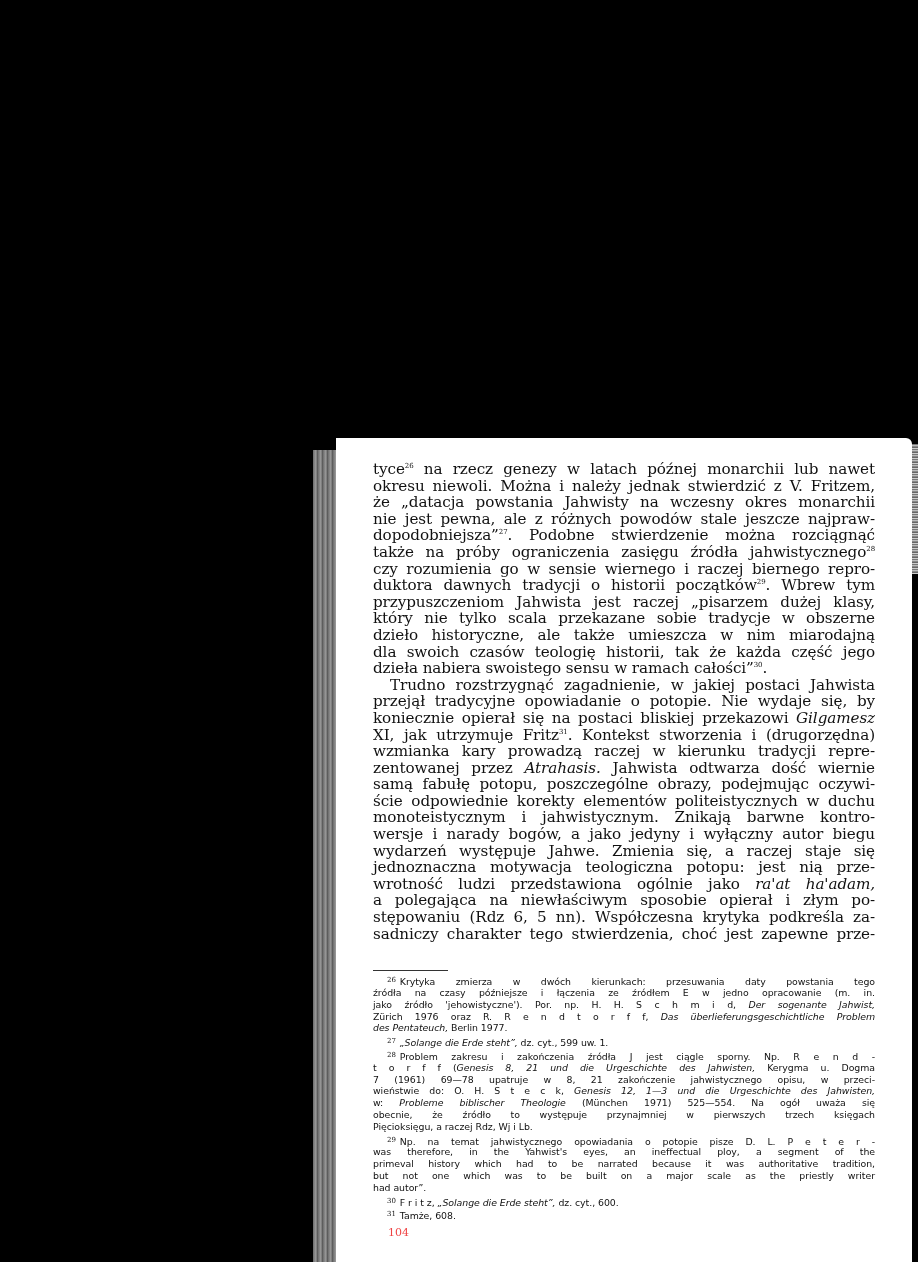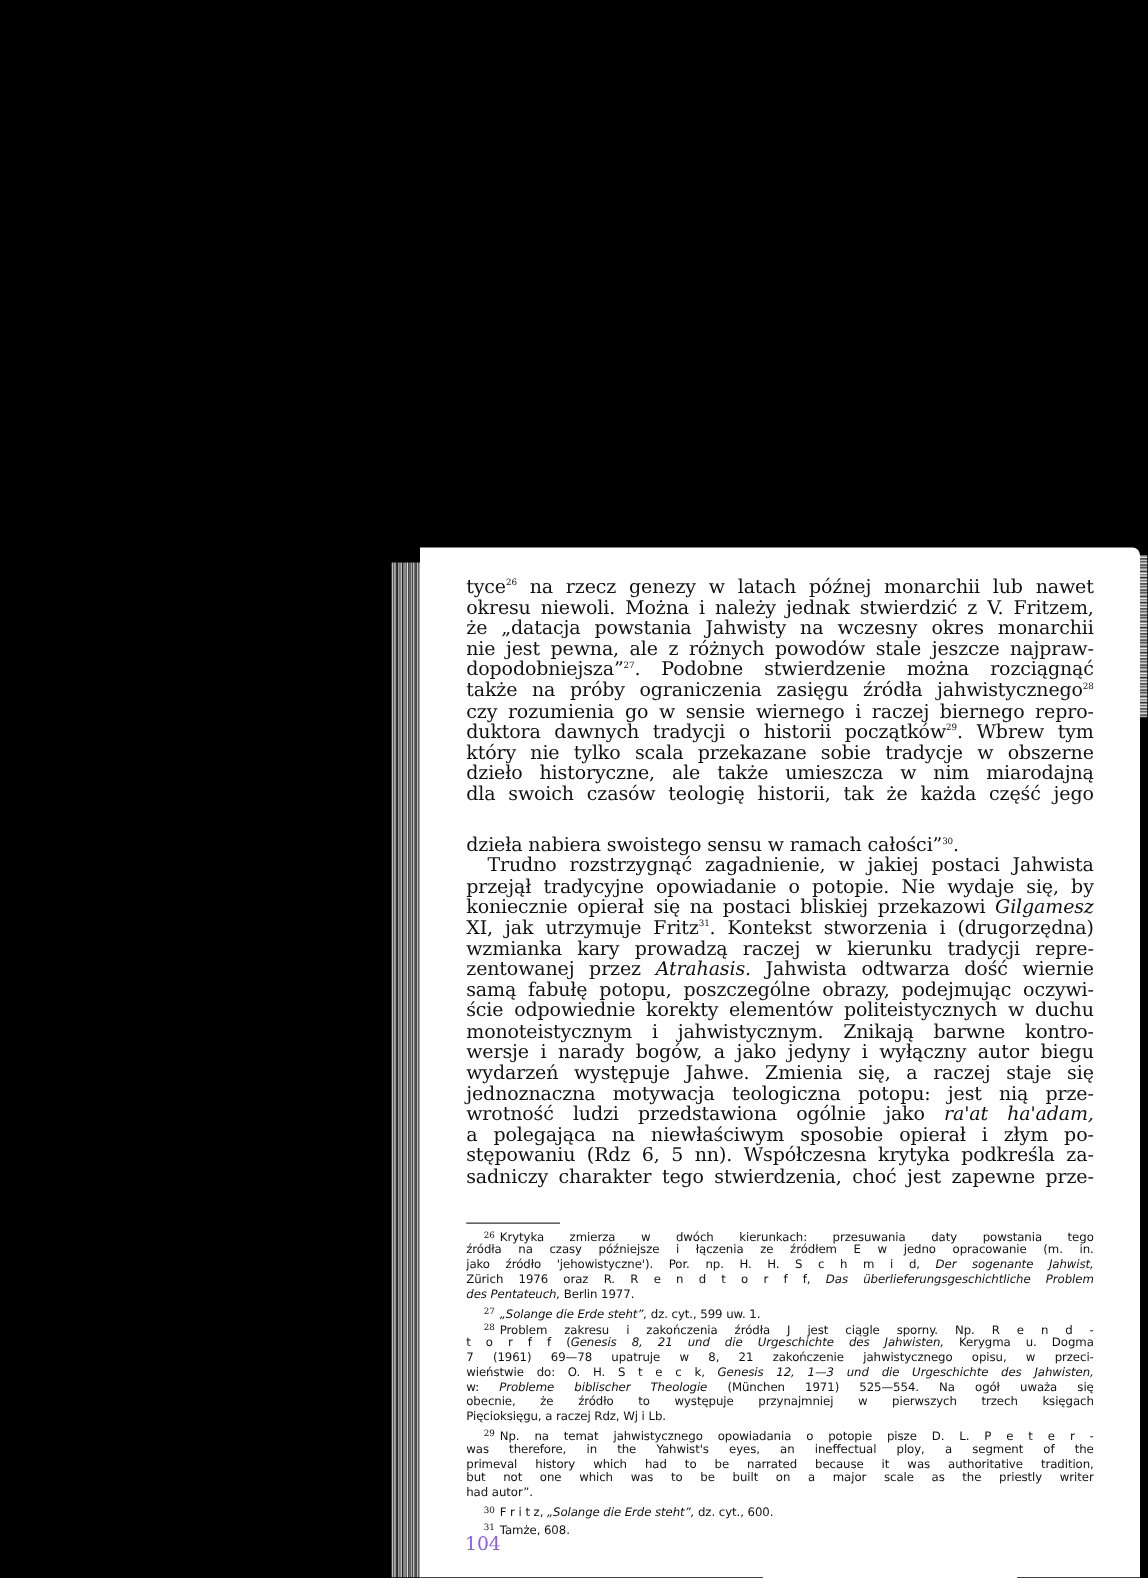--- a/index.html
+++ b/index.html
@@ -54,21 +54,20 @@
       font-size: 15.2px;
       line-height: 16.6px;
       height: 16.6px;
       white-space: nowrap;
       text-align: justify;
       text-align-last: justify;
       letter-spacing: -0.1px;
     }
     .body-line.last {
       text-align-last: left;
-      margin-top: 24px;
     }
     .body-line.indent {
       padding-left: 17px;
     }
     sup {
       font-size: 7px;
       line-height: 0;
       vertical-align: 6px;
     }
     .rule {
@@ -96,45 +95,46 @@
     .note-num {
       font-size: 7px;
       vertical-align: 3px;
       margin-right: 4px;
       font-family: "DejaVu Serif", serif;
     }
     .note-gap { height: 2px; }
     i { font-style: italic; }
     .page-number {
       position: absolute;
-      left: 36px;
+      left: 52px;
       top: 788px;
       font-family: "DejaVu Serif", serif;
-      font-size: 15px;
-      color: #8b5cf6;
+      font-size: 11px;
+      color: #ef4444;
     }
   </style>
 </head>
 <body>
 
 <div class="scan">
   <div class="page-edge"></div>
   <div class="page-right-edge"></div>
   <div class="page">
     <div class="text">
       <div id="body">
           <div>
             <div class="body-line">tyce<sup>26</sup> na rzecz genezy w latach późnej monarchii lub nawet</div>
             <div class="body-line">okresu niewoli. Można i należy jednak stwierdzić z V. Fritzem,</div>
             <div class="body-line">że „datacja powstania Jahwisty na wczesny okres monarchii</div>
             <div class="body-line">nie jest pewna, ale z różnych powodów stale jeszcze najpraw-</div>
             <div class="body-line">dopodobniejsza”<sup>27</sup>. Podobne stwierdzenie można rozciągnąć</div>
             <div class="body-line">także na próby ograniczenia zasięgu źródła jahwistycznego<sup>28</sup></div>
             <div class="body-line">czy rozumienia go w sensie wiernego i raczej biernego repro-</div>
             <div class="body-line">duktora dawnych tradycji o historii początków<sup>29</sup>. Wbrew tym</div>
+            <div class="body-line">przypuszczeniom Jahwista jest raczej „pisarzem dużej klasy,</div>
             <div class="body-line">który nie tylko scala przekazane sobie tradycje w obszerne</div>
             <div class="body-line">dzieło historyczne, ale także umieszcza w nim miarodajną</div>
             <div class="body-line">dla swoich czasów teologię historii, tak że każda część jego</div>
             <div class="body-line last">dzieła nabiera swoistego sensu w ramach całości”<sup>30</sup>.</div>
           </div>
           <div>
             <div class="body-line indent">Trudno rozstrzygnąć zagadnienie, w jakiej postaci Jahwista</div>
             <div class="body-line">przejął tradycyjne opowiadanie o potopie. Nie wydaje się, by</div>
             <div class="body-line">koniecznie opierał się na postaci bliskiej przekazowi <i>Gilgamesz</i></div>
             <div class="body-line">XI, jak utrzymuje Fritz<sup>31</sup>. Kontekst stworzenia i (drugorzędna)</div>

